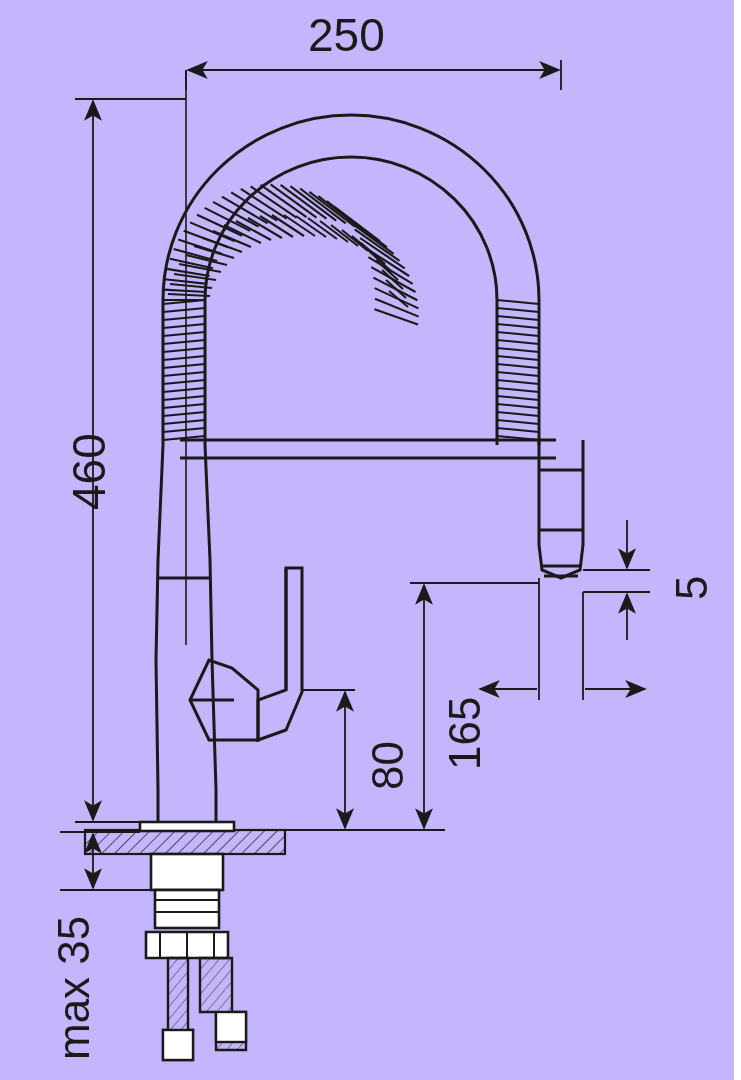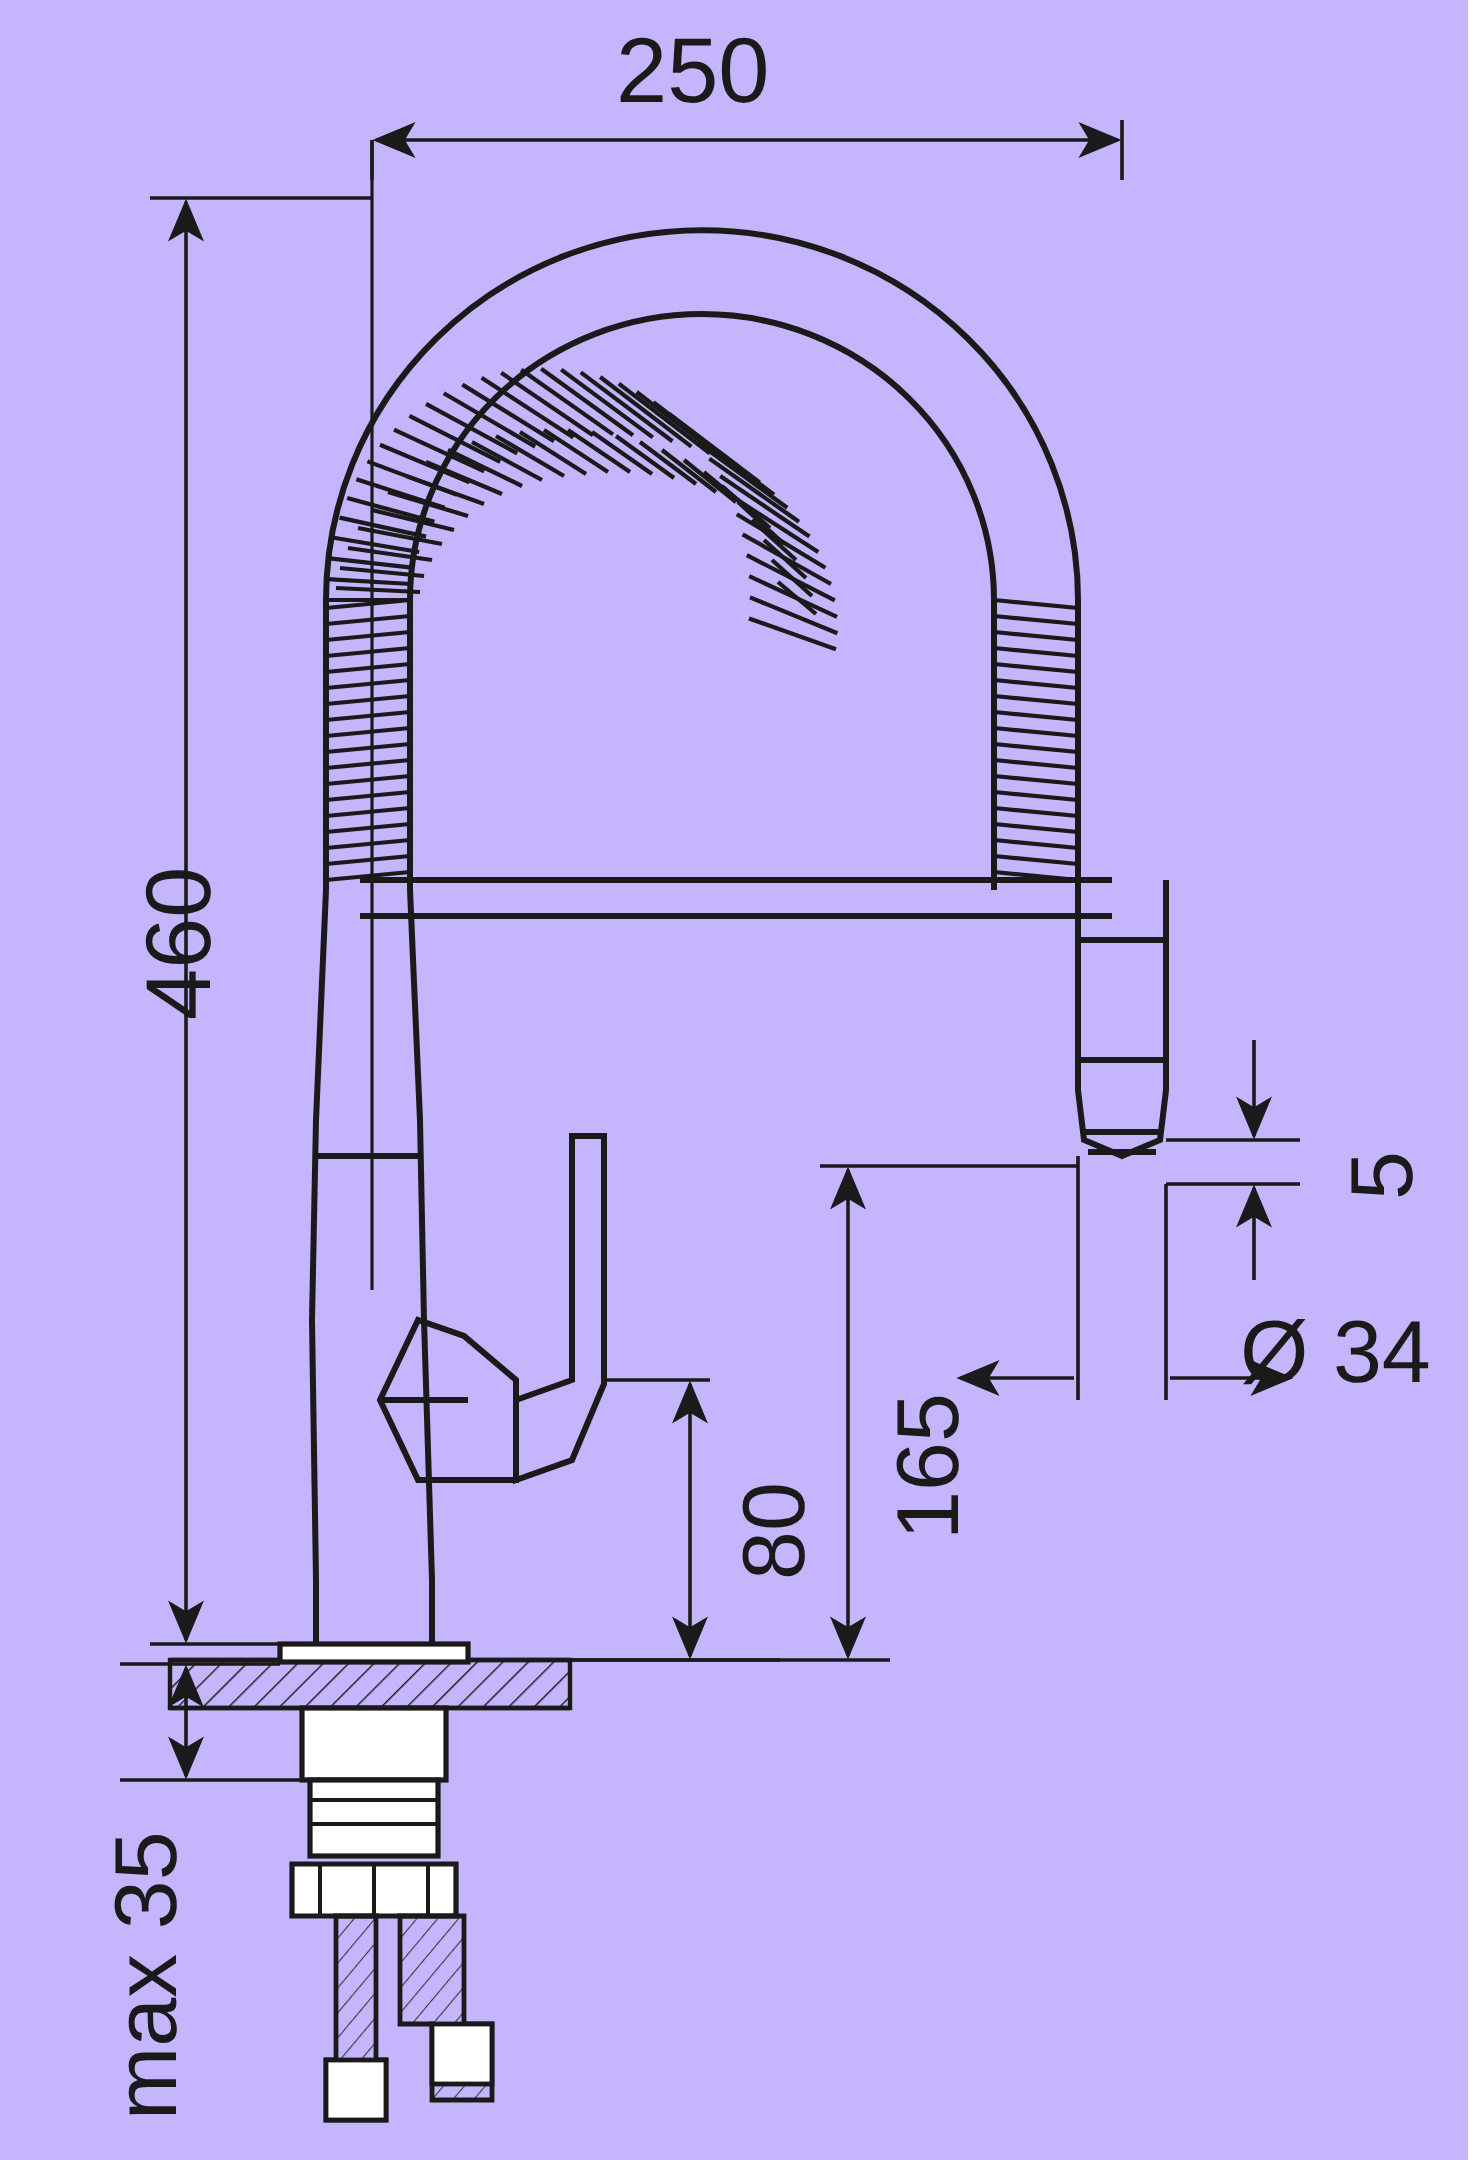--- a/index.html
+++ b/index.html
@@ -279,21 +279,20 @@
 
     </g>
   </svg>
 
   <div class="dim-text" style="left:308px; top:12px; font-size:46px;">250</div>
 
   <div class="dim-text vert" style="left:66px; top:510px; font-size:46px; transform: rotate(-90deg);">460</div>
 
   <div class="dim-text vert" style="left:670px; top:600px; font-size:44px; transform: rotate(-90deg);">5</div>
 
-  <div class="dim-text" style="left:620px; top:655px; font-size:44px;">Ø 34</div>
 
   <div class="dim-text vert" style="left:443px; top:770px; font-size:44px; transform: rotate(-90deg);">165</div>
 
   <div class="dim-text vert" style="left:366px; top:790px; font-size:44px; transform: rotate(-90deg);">80</div>
 
   <div class="dim-text vert" style="left:52px; top:1060px; font-size:44px; transform: rotate(-90deg);">max 35</div>
 
 </div>
 
 </body></html>

